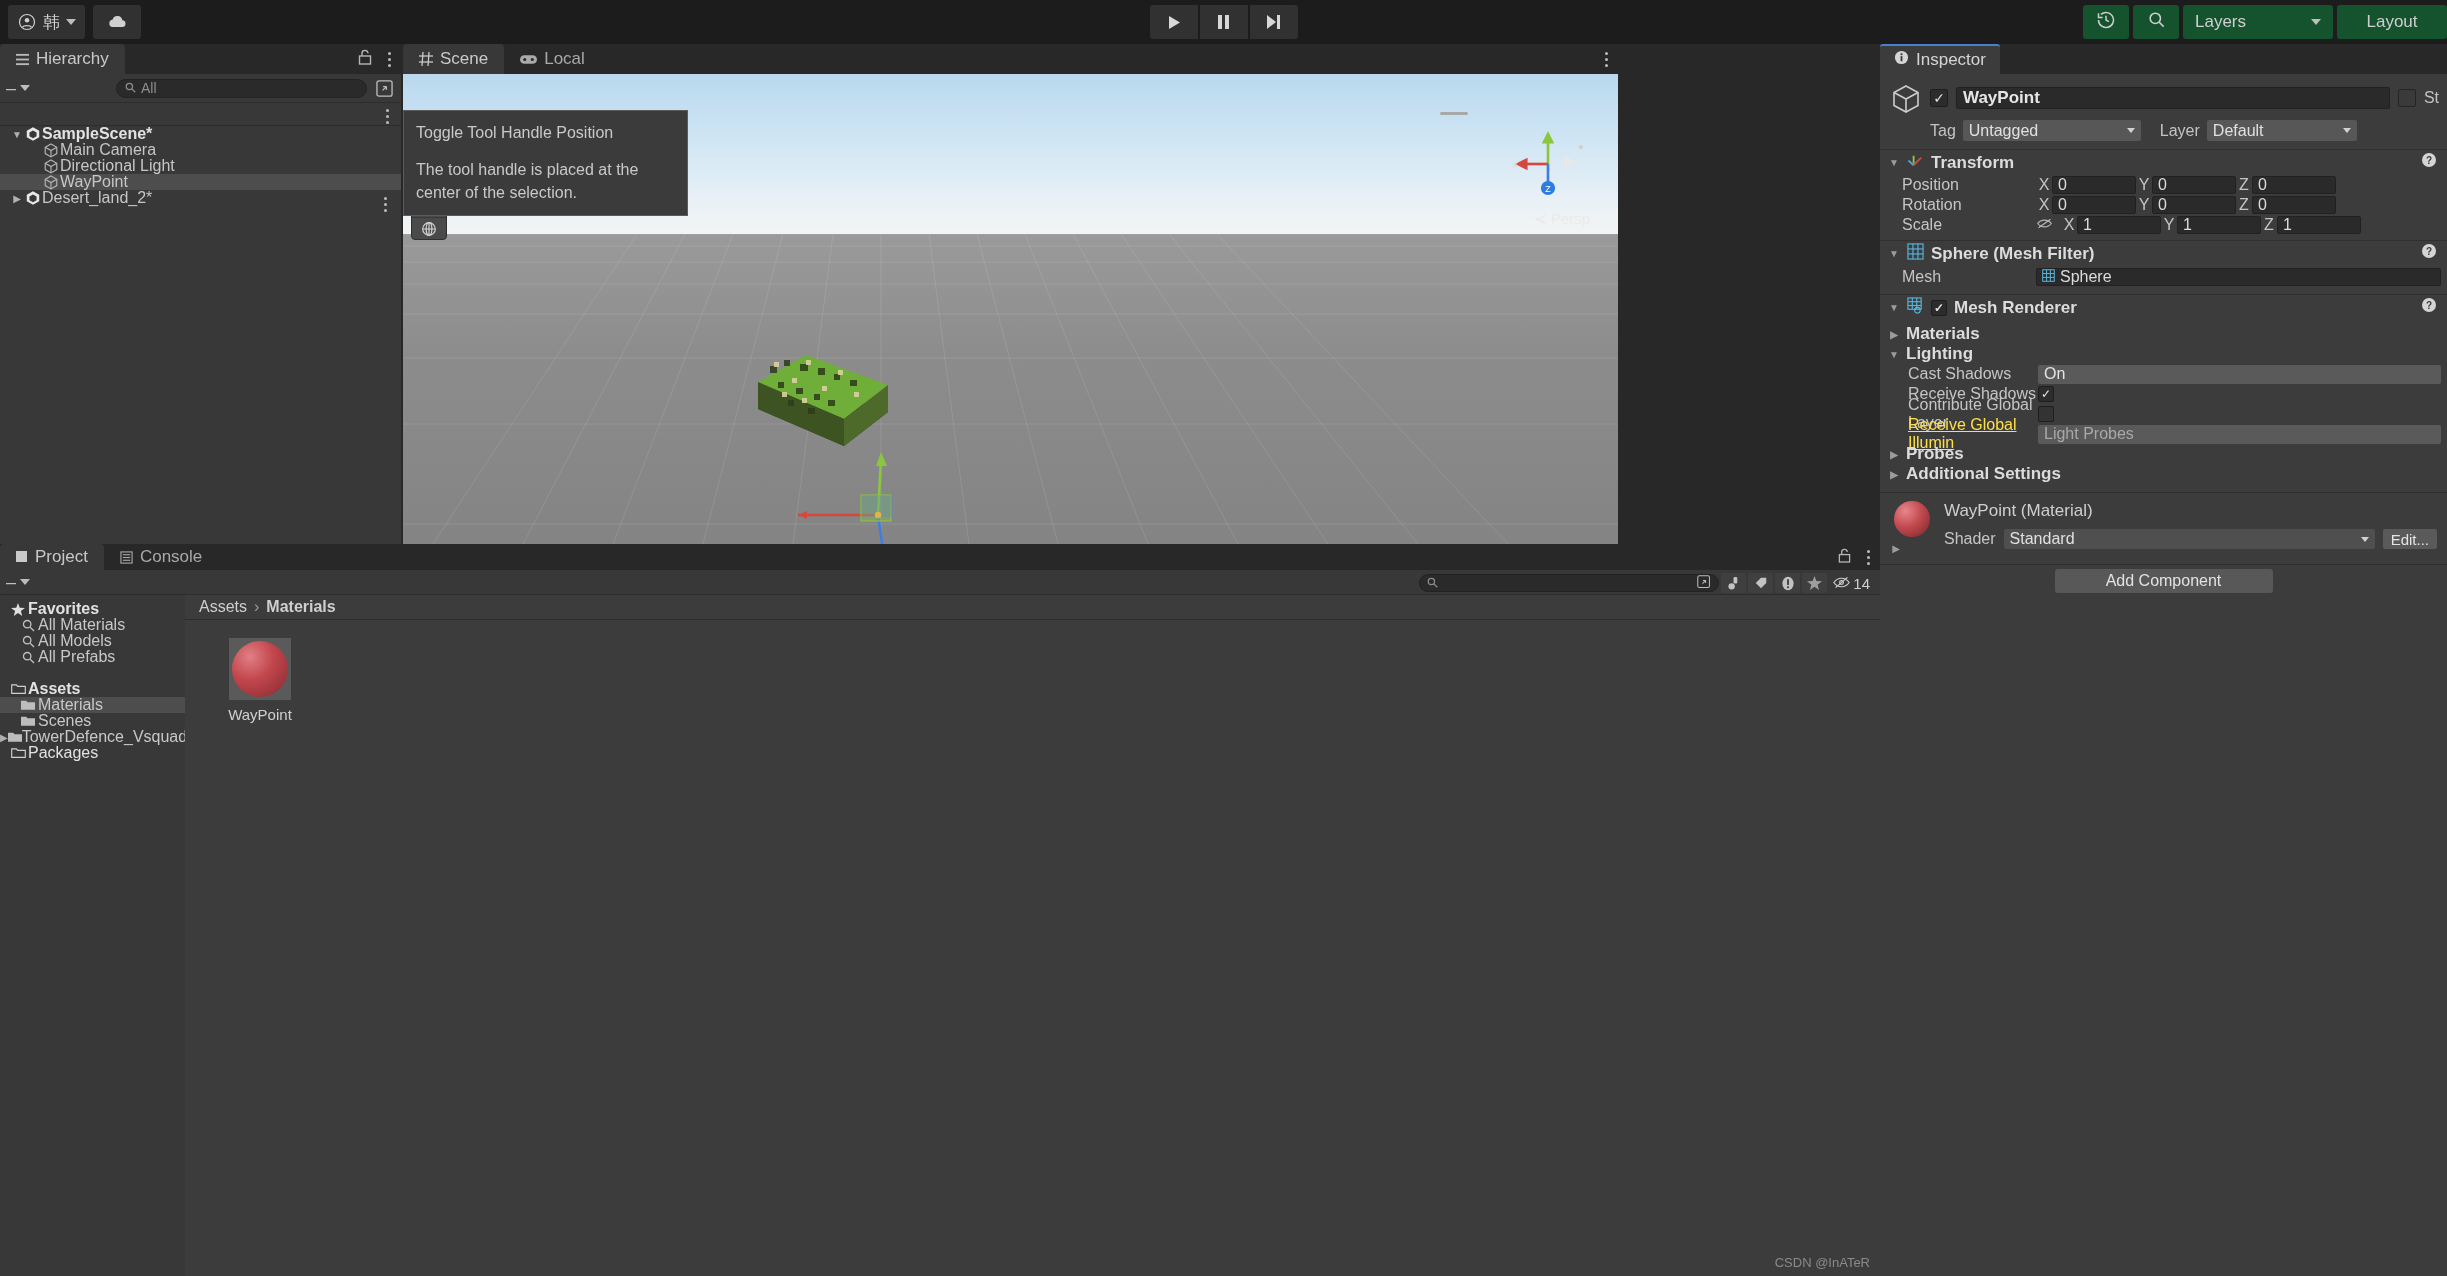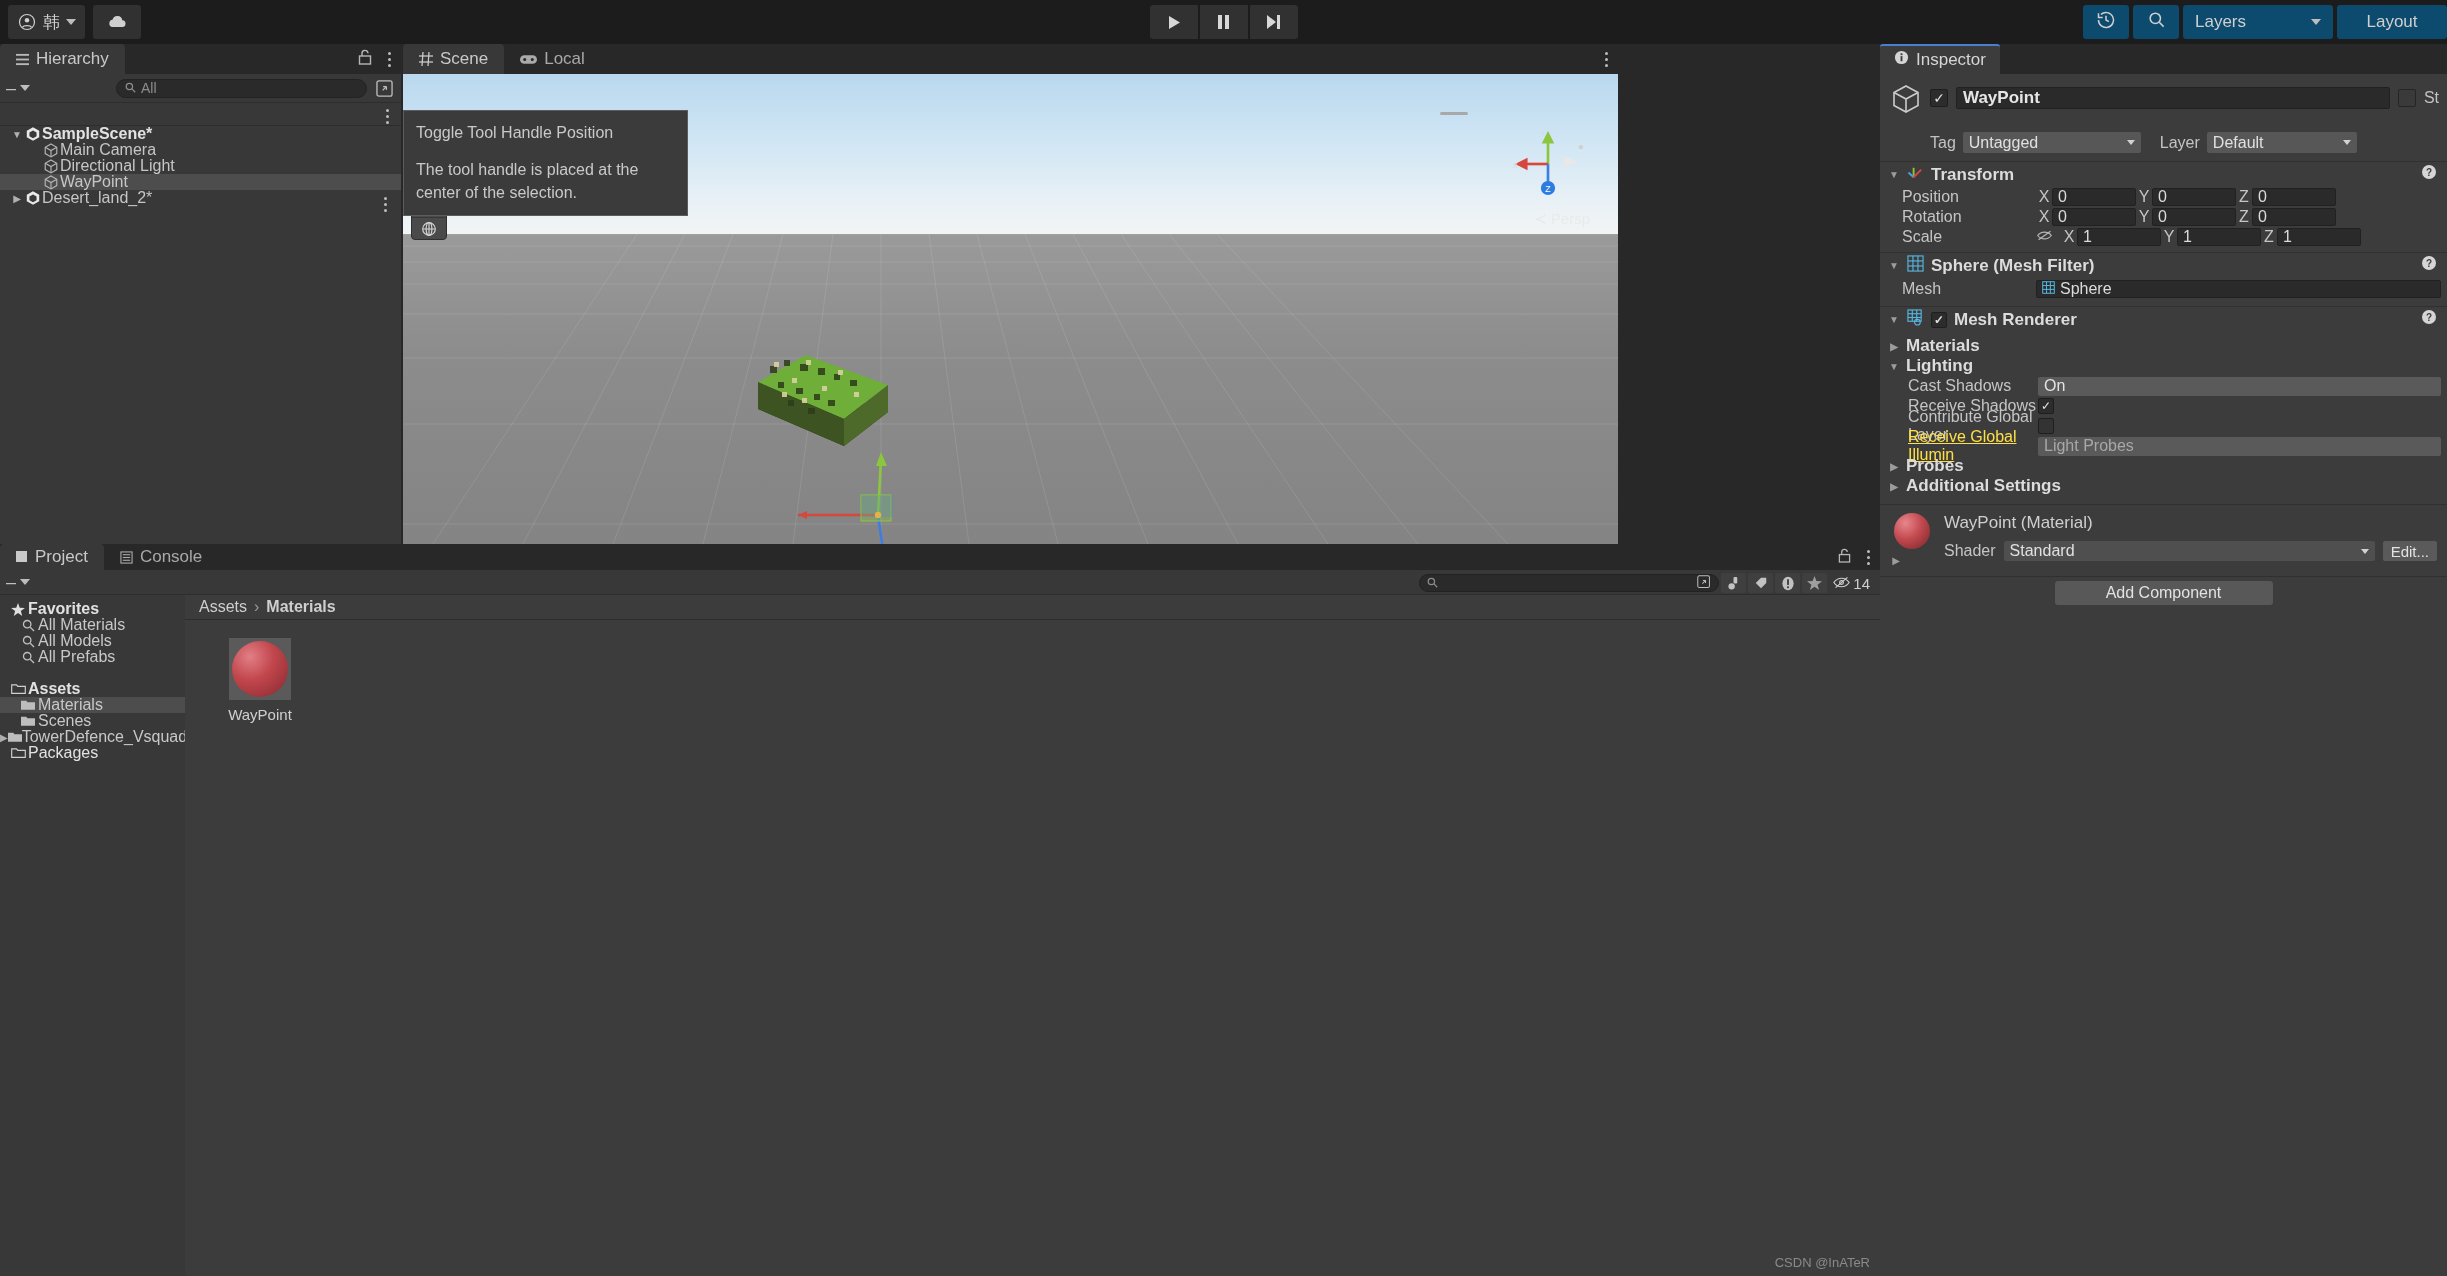--- a/index.html
+++ b/index.html
@@ -17,21 +17,21 @@
   .tb-btn { height:34px; display:flex; align-items:center; gap:6px; background:#313131; border-radius:3px; padding:0 9px; margin-left:8px; cursor:pointer; }
   .tb-btn.cloud { padding:0 14px; }
   .tb-ico { width:20px; height:20px; display:flex; align-items:center; justify-content:center; color:#c8c8c8; }
   .tb-label { font-size:17px; color:#d0d0d0; }
   .caret { width:0;height:0;border-left:5px solid transparent;border-right:5px solid transparent;border-top:6px solid #bdbdbd; }
   .playgroup { position:absolute; left:50%; transform:translateX(-50%); top:5px; display:flex; gap:2px; }
   .play-btn { width:48px;height:34px;background:#313131;display:flex;align-items:center;justify-content:center;cursor:pointer;color:#d8d8d8; }
   .play-btn:first-child{border-radius:3px 0 0 3px;}
   .play-btn:last-child{border-radius:0 3px 3px 0;}
   .topright { position:absolute; right:0; top:5px; display:flex; gap:4px; align-items:center; padding-right:0px; }
-  .tr-btn { height:34px; min-width:46px; background:#0c4a6e; border-radius:3px; display:flex; align-items:center; justify-content:center; gap:8px; padding:6px 12px; cursor:pointer; color:#cfcfcf; font-size:17px;}
+  .tr-btn { height:34px; min-width:46px; background:#14532d; border-radius:3px; display:flex; align-items:center; justify-content:center; gap:8px; padding:6px 12px; cursor:pointer; color:#cfcfcf; font-size:17px;}
 
   
   .hierarchy { position:absolute; left:0; top:44px; width:401px; height:500px; background:#383838; }
   .tabrow { height:30px; background:#282828; display:flex; align-items:flex-end; position:relative; }
   .tab { height:30px; padding:0 16px; display:flex; align-items:center; gap:7px; font-size:17px; color:#c9c9c9; background:#383838; border-radius:4px 4px 0 0; cursor:pointer; }
   .tab.inactive { background:#282828; color:#a9a9a9; }
   .tab-ico { font-size:15px; color:#b8b8b8; display:flex; align-items:center;}
   .tabrow-right { position:absolute; right:6px; bottom:5px; display:flex; gap:12px; align-items:center; color:#b6b6b6; }
   .kebab { display:flex; flex-direction:column; gap:3px; cursor:pointer; padding:2px 4px;}
   .kebab i { width:3px;height:3px;border-radius:50%;background:#bdbdbd;display:block; }
@@ -74,21 +74,21 @@
 
   
   .inspector { position:absolute; left:1880px; top:44px; width:567px; height:1232px; background:#383838; }
   .insp-tabrow { height:30px; background:#282828; display:flex; align-items:flex-end; }
   .insp-tab { height:30px; padding:0 14px; display:flex; align-items:center; gap:7px; font-size:17px; color:#d5d5d5; background:#3c3c3c; border-top:2px solid #4a7fd0; border-radius:3px 3px 0 0;}
   .insp-body { background:#3c3c3c; height:1202px; overflow:hidden; }
   .objheader { display:flex; align-items:center; padding:8px 8px 4px 10px; gap:8px;}
   .cube-ico { width:32px; height:32px; color:#cccccc; }
   .chk { width:18px; height:18px; background:#2c2c2c; border:1px solid #1e1e1e; border-radius:2px; display:flex; align-items:center; justify-content:center; color:#e2e2e2; font-size:14px; cursor:pointer;}
   .namefield { flex:1; height:22px; background:#2a2a2a; border:1px solid #212121; border-radius:2px; color:#e6e6e6; font-size:17px; font-weight:bold; display:flex; align-items:center; padding:0 6px; }
-  .taglayer { display:flex; align-items:center; gap:7px; padding:2px 8px 8px 50px; font-size:16px;margin-top:12px;}
+  .taglayer { display:flex; align-items:center; gap:7px; padding:2px 8px 8px 50px; font-size:16px;}
   .lbl { color:#c3c3c3; }
   .dropdown { height:21px; background:#575757; border-radius:2px; display:flex; align-items:center; justify-content:space-between; padding:0 6px; color:#e0e0e0; font-size:16px; cursor:pointer; }
   .comp-header { height:26px; display:flex; align-items:center; gap:7px; padding:0 8px; font-size:17px; font-weight:bold; color:#dcdcdc; border-top:1px solid #303030; background:#3c3c3c;}
   .foldtri { width:12px; color:#9c9c9c; font-size:10px; display:flex; align-items:center; justify-content:center;}
   .row { height:20px; display:flex; align-items:center; font-size:16px; padding-left:22px; }
   .row .rlabel { color:#c5c5c5; width:134px; }
   .vec { display:flex; align-items:center; gap:0px; flex:1; }
   .ax { width:16px; text-align:center; color:#c5c5c5; font-size:16px; }
   .numfield { height:18px; background:#2a2a2a; border:1px solid #212121; border-radius:2px; color:#dcdcdc; font-size:16px; display:flex; align-items:center; padding:0 5px; width:84px; }
   .objfield { height:18px; background:#2a2a2a; border:1px solid #212121; border-radius:2px; color:#dcdcdc; font-size:16px; display:flex; align-items:center; gap:5px; padding:0 5px; flex:1; margin-right:6px;}

